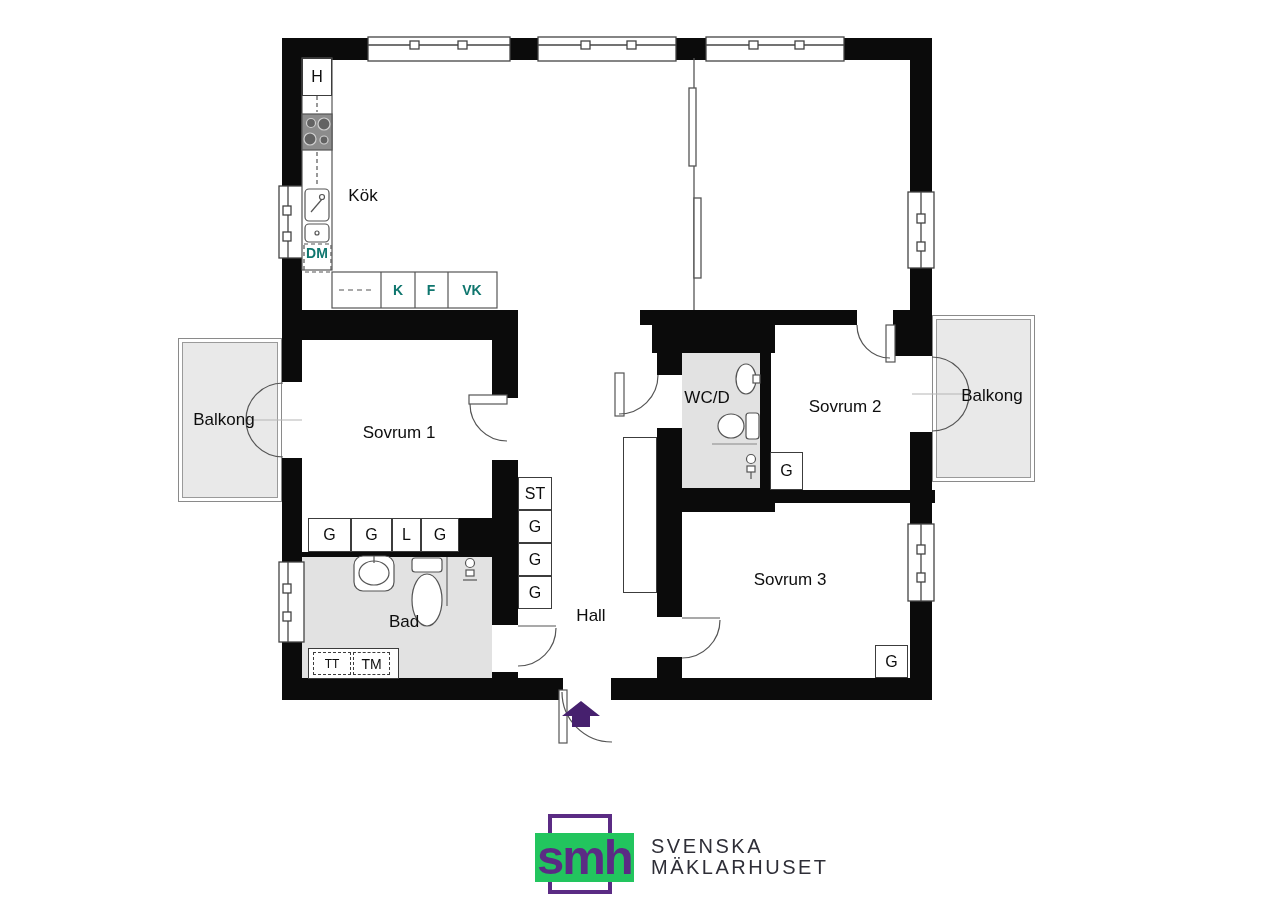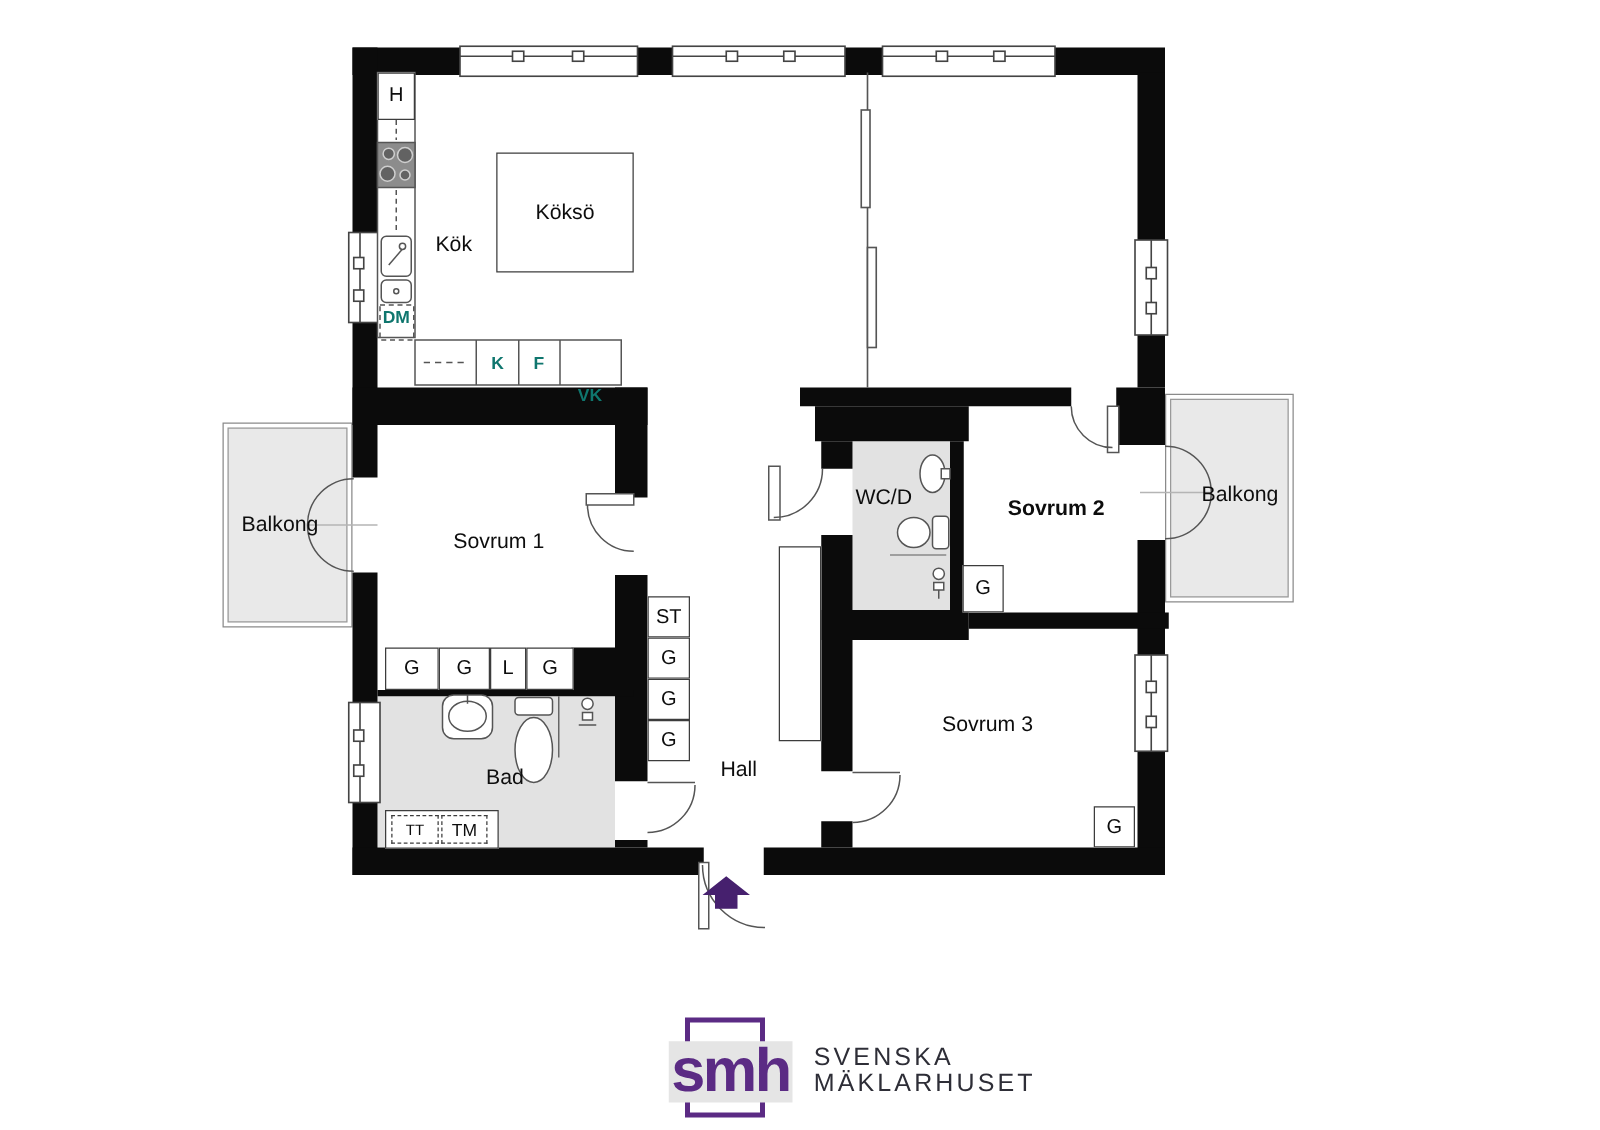--- a/index.html
+++ b/index.html
@@ -14,21 +14,21 @@
   .dashed{border:1.4px dashed #3c3c3c;}
   .nolabel{font-size:0;}
   .rlabel{position:absolute;transform:translate(-50%,-50%);font-size:17px;color:#0d0d0d;white-space:nowrap;}
   .slabel{position:absolute;transform:translate(-50%,-50%);font-size:14px;color:#0f766e;white-space:nowrap;font-weight:bold;}
   svg.lines{position:absolute;left:0;top:0;}
   .disclaimer{position:absolute;left:672px;top:767px;transform:translateX(-50%);
               font-size:15px;color:#000;white-space:nowrap;}
   .logo-square{position:absolute;left:548px;top:814px;width:64px;height:80px;
                border:4px solid #5b2b84;box-sizing:border-box;}
   .logo-mono{position:absolute;left:535px;top:833px;font-size:49px;font-weight:bold;
-             color:#5b2b84;background:#e5e5e5;padding:0 2px;line-height:1;letter-spacing:-2px;}
+             color:#5b2b84;background:#22c55e;padding:0 2px;line-height:1;letter-spacing:-2px;}
   .brand{position:absolute;left:651px;font-size:20px;letter-spacing:2.5px;color:#2e2e37;}
   .brand.l1{top:835px;}.brand.l2{top:856px;}
 </style>
 </head>
 <body>
 
 <div id="stage">
 
   <div class="balcony" style="left:178px;top:338px;width:104px;height:164px;">
       <div class="inner"></div>
@@ -174,23 +174,22 @@
       <circle cx="751" cy="459" r="4.5"></circle>
         <rect x="747" y="466" width="8" height="6"></rect>
         <line x1="751" y1="472" x2="751" y2="479"></line>
     </g>
   </svg>
 
   <div class="box" style="left:302px;top:58px;width:30px;height:38px;">H</div>
   <div class="slabel" style="left:317px;top:253px;">DM</div>
   <div class="slabel" style="left:398px;top:290px;">K</div>
   <div class="slabel" style="left:431px;top:290px;">F</div>
-  <div class="slabel" style="left:472px;top:290px;margin-top:26px;">VK</div>
-
-  <div class="box" style="left:397px;top:122px;width:110px;height:96px;font-size:17px;">Köksö</div>
+  <div class="slabel" style="left:472px;top:290px;">VK</div>
+
 
   <div class="box" style="left:308px;top:518px;width:43px;height:34px;">G</div>
   <div class="box" style="left:351px;top:518px;width:41px;height:34px;">G</div>
   <div class="box" style="left:392px;top:518px;width:29px;height:34px;">L</div>
   <div class="box" style="left:421px;top:518px;width:38px;height:34px;">G</div>
 
   <div class="box" style="left:518px;top:477px;width:34px;height:33px;">ST</div>
   <div class="box" style="left:518px;top:510px;width:34px;height:33px;">G</div>
   <div class="box" style="left:518px;top:543px;width:34px;height:33px;">G</div>
   <div class="box" style="left:518px;top:576px;width:34px;height:33px;">G</div>
@@ -199,21 +198,21 @@
   <div class="box" style="left:770px;top:452px;width:33px;height:38px;">G</div>
   <div class="box" style="left:875px;top:645px;width:33px;height:33px;">G</div>
 
   <div class="box nolabel" style="left:308px;top:648px;width:91px;height:31px;">
     <div class="box dashed" style="left:4px;top:3px;width:38px;height:23px;font-size:12px;">TT</div>
     <div class="box dashed" style="left:44px;top:3px;width:37px;height:23px;font-size:14px;">TM</div>
   </div>
 
   <div class="rlabel" style="left:363px;top:196px;">Kök</div>
   <div class="rlabel" style="left:399px;top:433px;text-align:right;">Sovrum 1</div>
-  <div class="rlabel" style="left:845px;top:407px;font-weight:bold;">Sovrum 2</div>
+  <div class="rlabel" style="left:845px;top:407px;">Sovrum 2</div>
   <div class="rlabel" style="left:790px;top:580px;">Sovrum 3</div>
   <div class="rlabel" style="left:707px;top:398px;">WC/D</div>
   <div class="rlabel" style="left:404px;top:622px;">Bad</div>
   <div class="rlabel" style="left:591px;top:616px;">Hall</div>
   <div class="rlabel" style="left:224px;top:420px;">Balkong</div>
   <div class="rlabel" style="left:992px;top:396px;">Balkong</div>
 
   <div class="logo-square"></div>
   <div class="logo-mono">smh</div>
   <div class="brand l1">SVENSKA</div>

